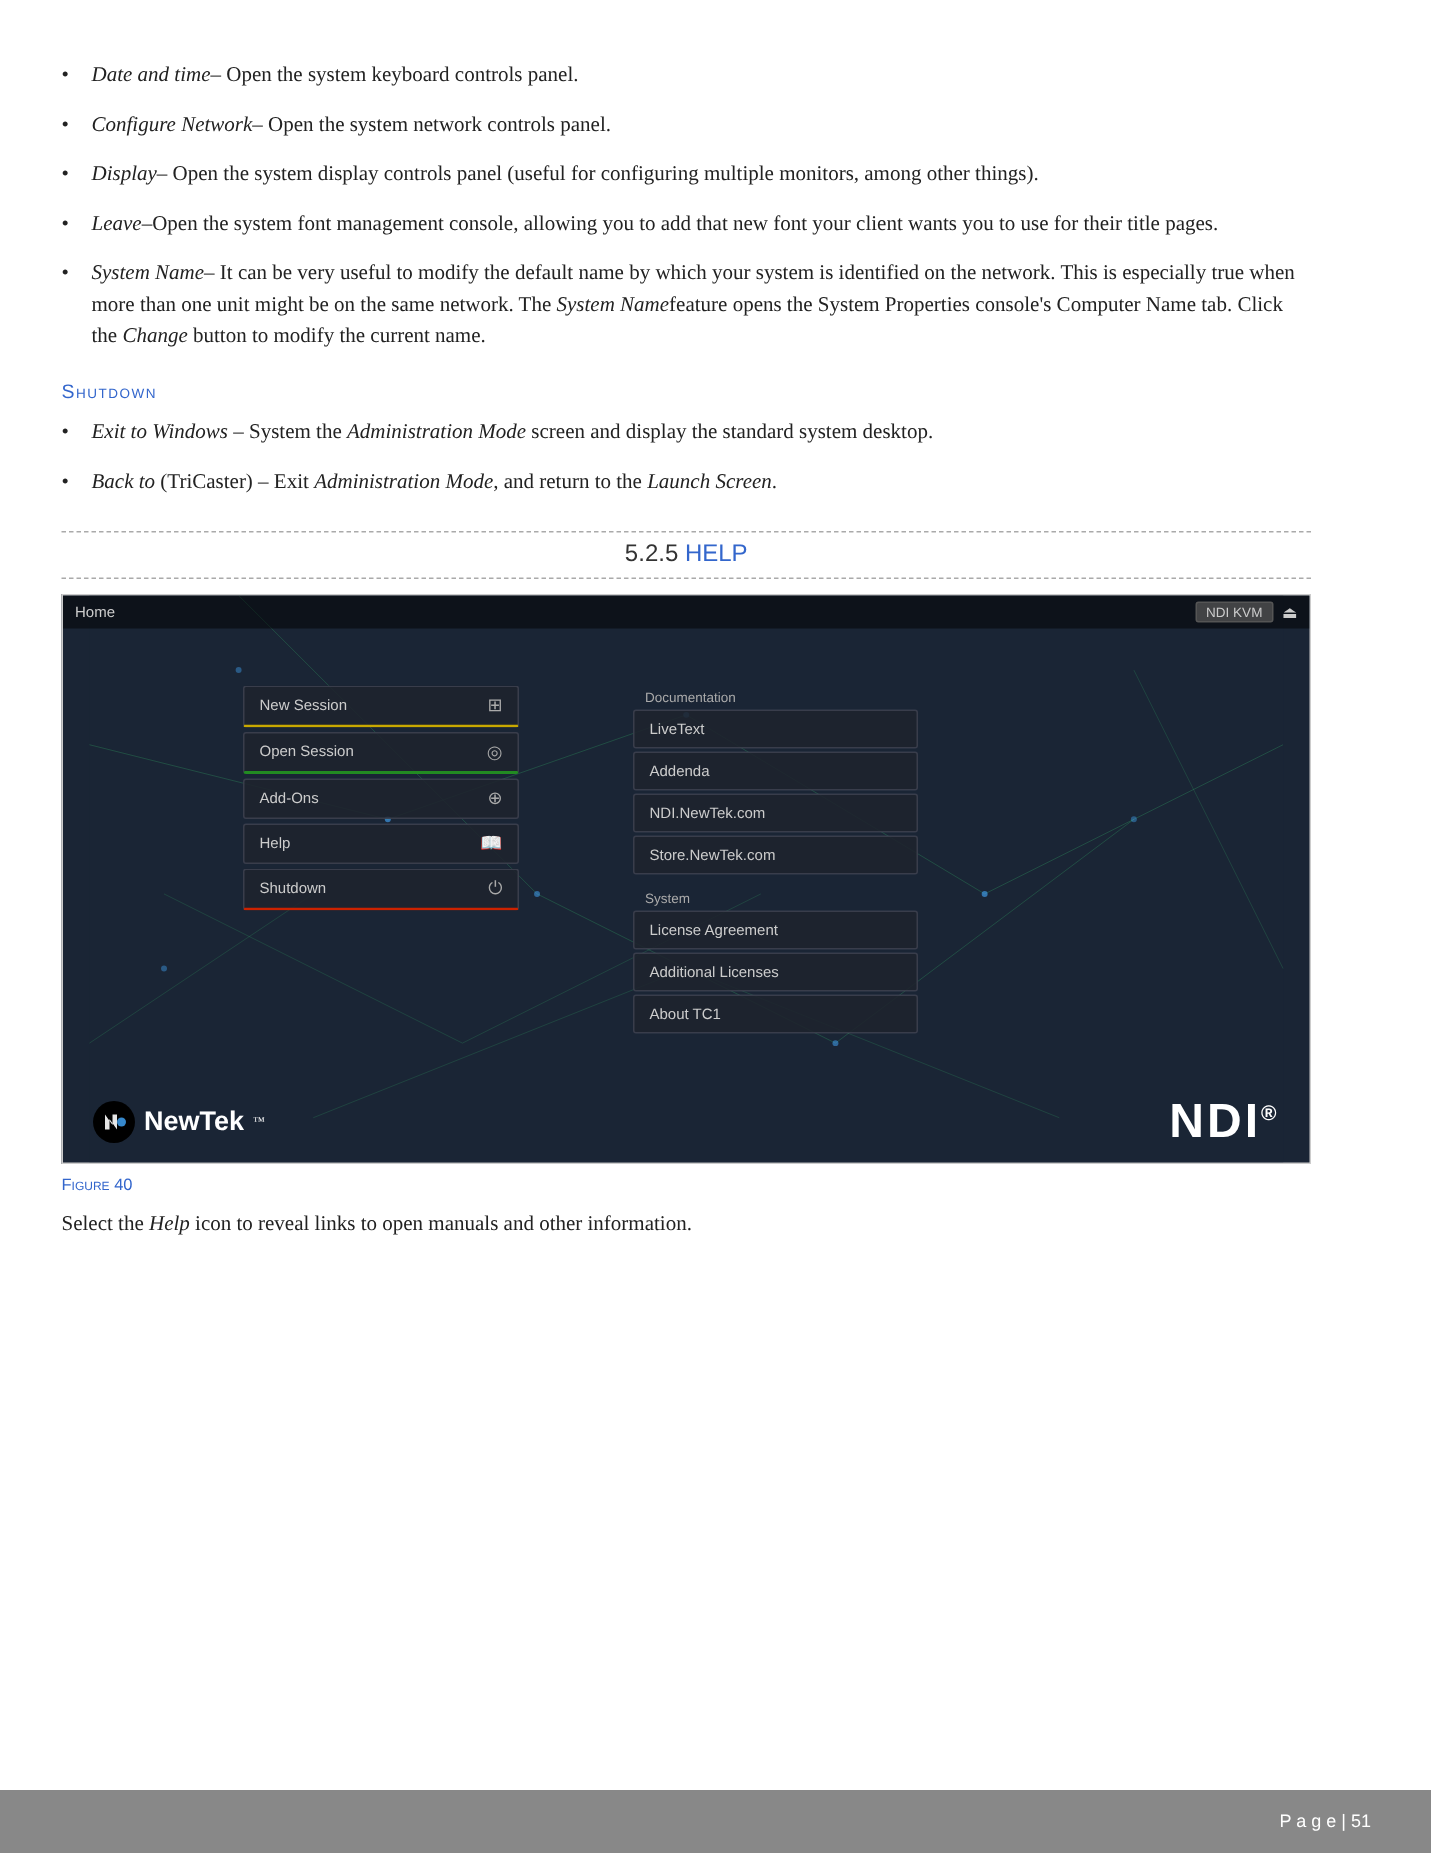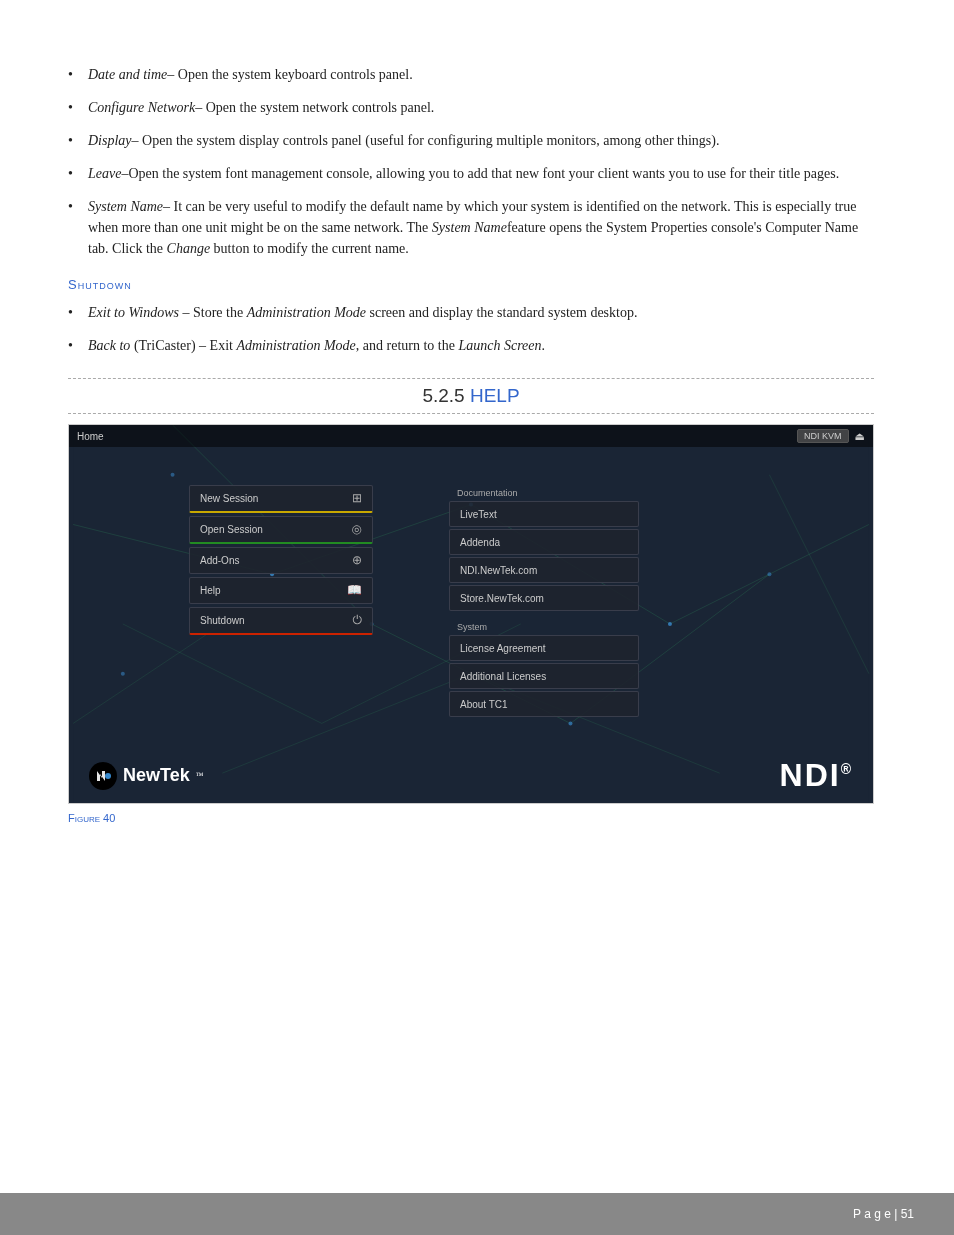--- a/index.html
+++ b/index.html
@@ -6,22 +6,21 @@
     body {
       font-family: Georgia, 'Times New Roman', serif;
       font-size: 14px;
       background: #fff;
       color: #222;
       width: 954px;
       min-height: 1235px;
     }
 
     .page-content {
-      padding: 40px 80px 40px 68px;
-      margin-top: 24px;
+      padding: 40px 80px 40px 41px;
     }
 
     .bullet-list {
       list-style: none;
       margin-bottom: 18px;
     }
     .bullet-list li {
       margin-bottom: 12px;
       padding-left: 20px;
       position: relative;
@@ -48,21 +47,21 @@
 
     .divider-section {
       border-top: 1px dashed #aaa;
       border-bottom: 1px dashed #aaa;
       margin: 22px 0 0 0;
       padding: 6px 0;
       text-align: center;
     }
 
     .section-title {
-      font-size: 19px;
+      font-size: 16px;
       font-family: Arial, sans-serif;
       color: #333;
     }
 
     .section-title a, .section-title-link {
       color: #3366cc;
       text-decoration: none;
     }
 
     
@@ -290,21 +289,21 @@
     <li>
       <span class="italic">System Name</span><span>– It can be very useful to modify the default name by which your system is identified on the network.  This is especially true when more than one unit might be on the same network. The </span><span class="italic">System Name</span><span>feature opens the System Properties console's Computer Name tab.  Click the </span><span class="italic">Change</span><span> button to modify the current name.</span>
     </li>
   </ul>
 
   <div class="section-heading">Shutdown</div>
 
   <ul class="bullet-list">
     <li>
       <span class="italic">Exit to Windows</span>
-      <span>– Store the </span><span class="italic">Administration Mode</span><span> screen and display the standard system desktop.</span>
+      <span>– System the </span><span class="italic">Administration Mode</span><span> screen and display the standard system desktop.</span>
     </li>
     <li>
       <span class="italic">Back to</span>
       <span> </span><span>(TriCaster)</span>
       <span>– Exit </span><span class="italic">Administration Mode</span><span>, and return to the </span><span class="italic">Launch Screen</span><span>.</span>
     </li>
   </ul>
 
   <div class="divider-section">
     <span class="section-title">
@@ -412,17 +411,20 @@
           <span class="newtek-tm">™</span>
       </div>
       <div class="ndi-brand">
         <span>NDI</span><span class="ndi-reg">®</span>
       </div>
     </div>
   </div>
 
   <div class="figure-caption">Figure 40</div>
 
+  <p class="body-text">
+    <span>Select the </span><span class="italic">Help</span><span> icon to reveal links to open manuals and other information.</span>
+  </p>
 </div>
 
 <div class="page-footer">
   <span>P a g e  | 51</span>
 </div>
 
 </body></html>

